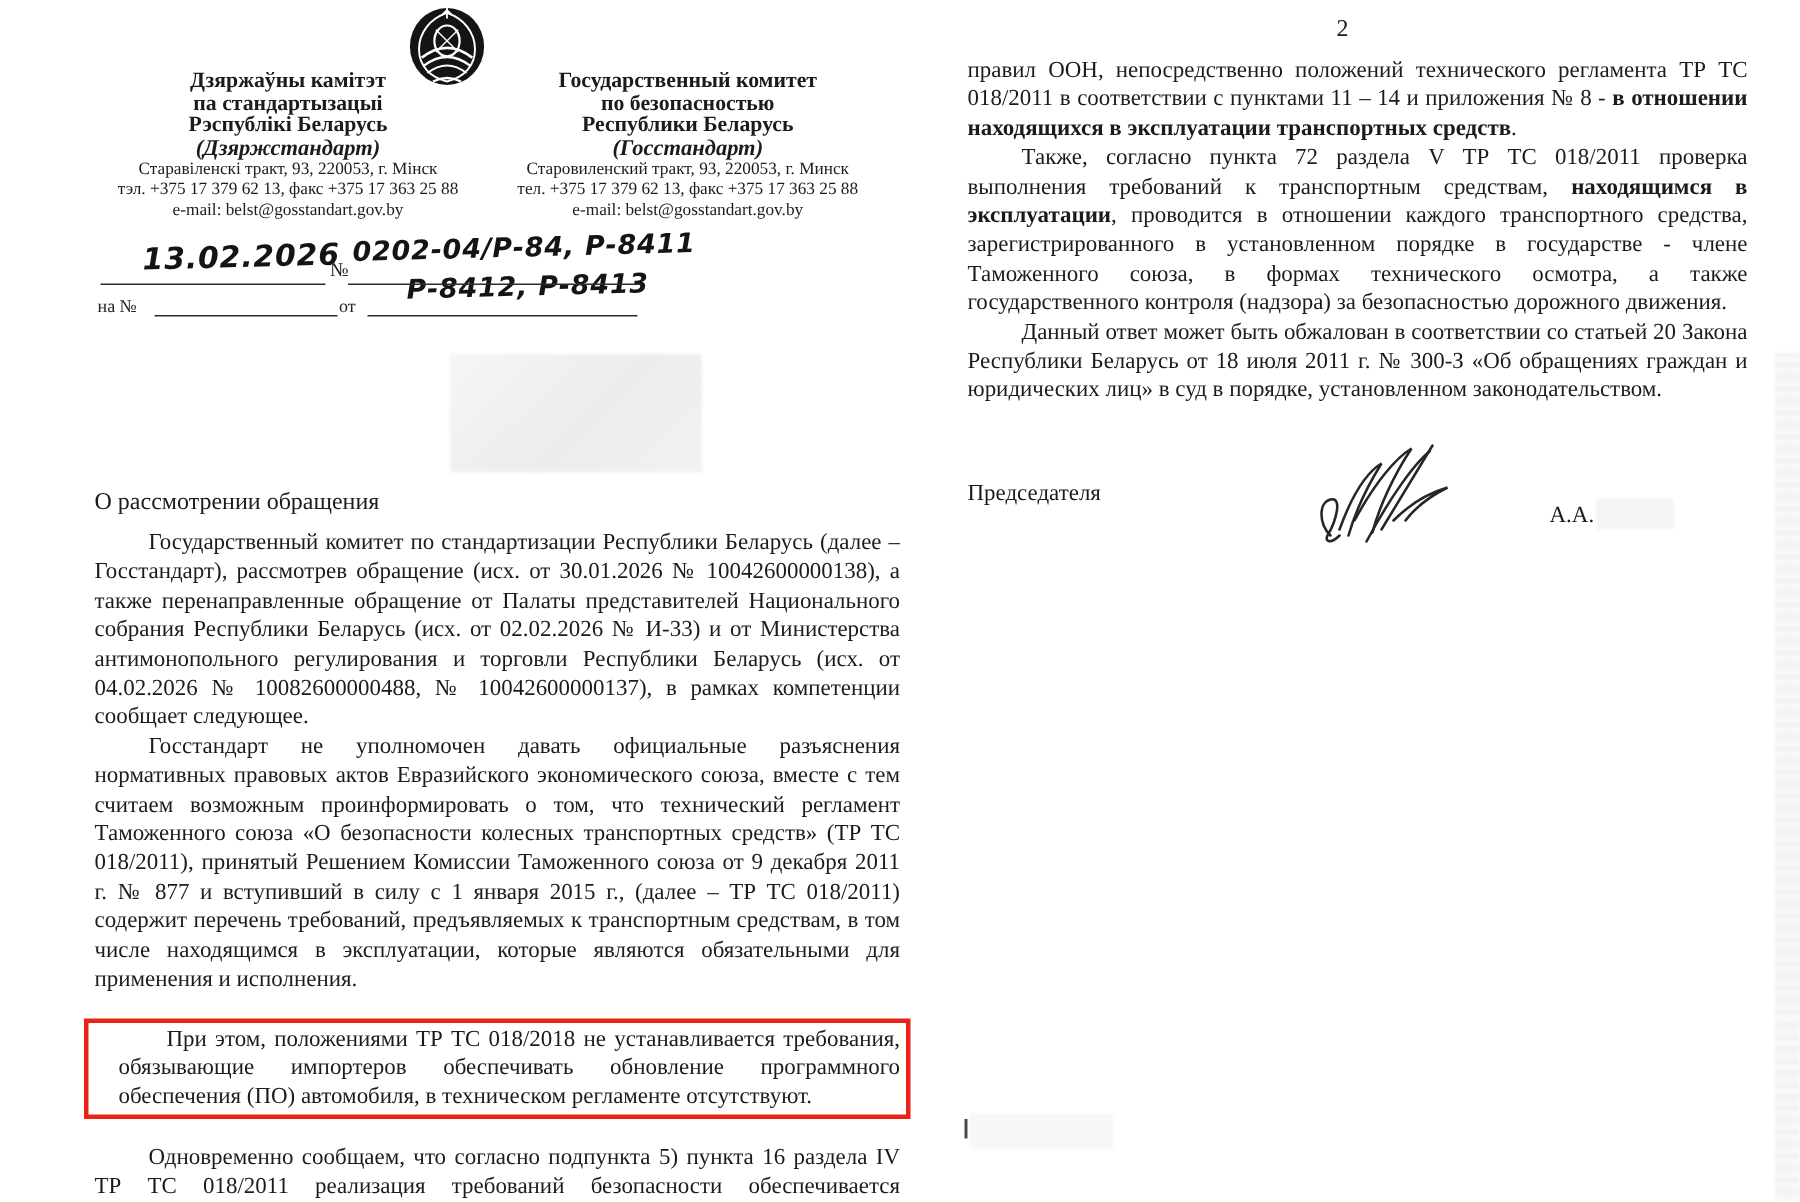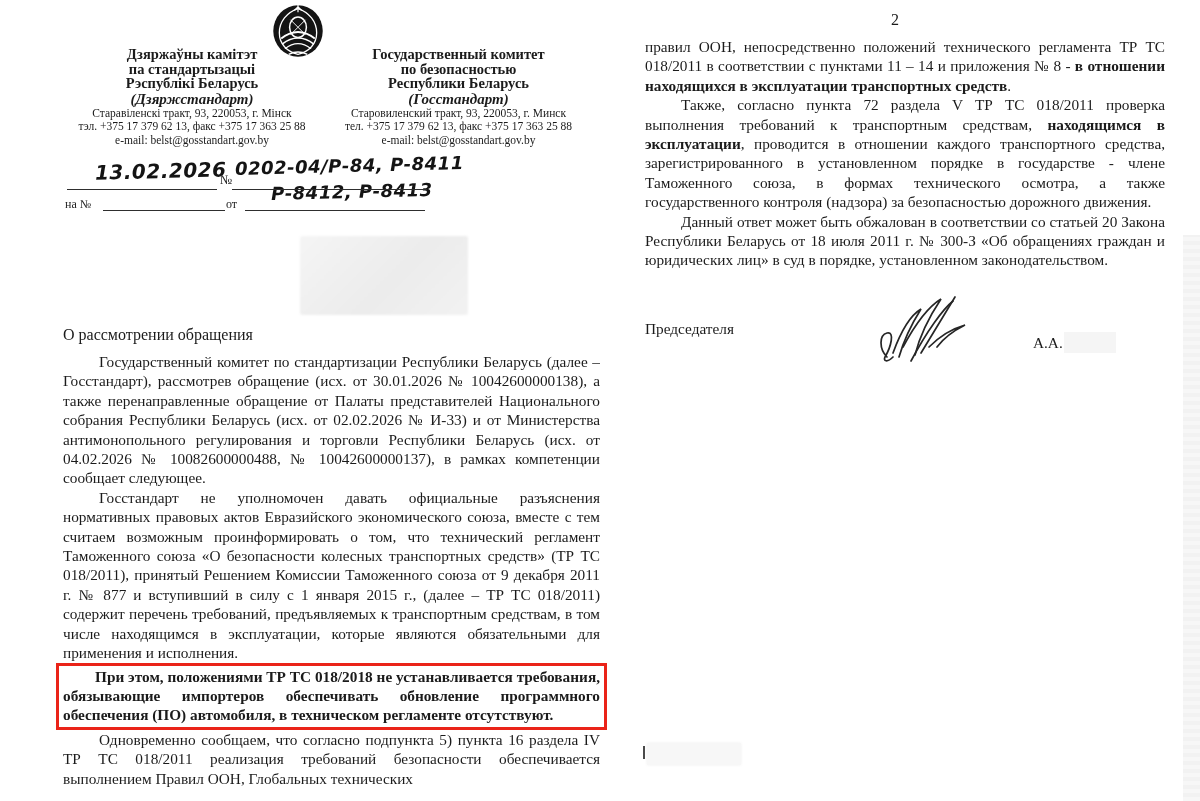--- a/index.html
+++ b/index.html
@@ -45,21 +45,21 @@
                margin-left:1px;filter:blur(.6px);}
 
   
   .subject{position:absolute;left:0;top:326px;font-size:16px;}
   .bodyblock{position:absolute;left:0;width:100%;font-size:15.3px;line-height:19.4px;text-align:justify;}
   .bb-left{top:352px;}
   .bb-right{top:37px;}
   .bodyblock p{margin:0;text-indent:36px;}
   .bodyblock p.cont{text-indent:0;}
   .b{font-weight:bold;}
-  .highlight{border:3px solid #ea2318;margin:0 -7px;padding:1px 4px 2px 4px;font-weight:bold;}
+  .highlight{border:3px solid #ea2318;margin:16px -7px;padding:1px 4px 2px 20px;}
   .highlight p{text-indent:32px;}
 
   .pagenum{position:absolute;top:11px;left:0;width:500px;text-align:center;font-size:16px;}
 
   
   .signer{position:absolute;left:0;top:319px;width:520px;font-size:15.3px;line-height:19.4px;}
   .sig-svg{position:absolute;left:232px;top:-28px;width:122px;height:88px;}
   .initials{position:absolute;left:356px;top:13px;white-space:nowrap;margin-left:32px;}
 
   

